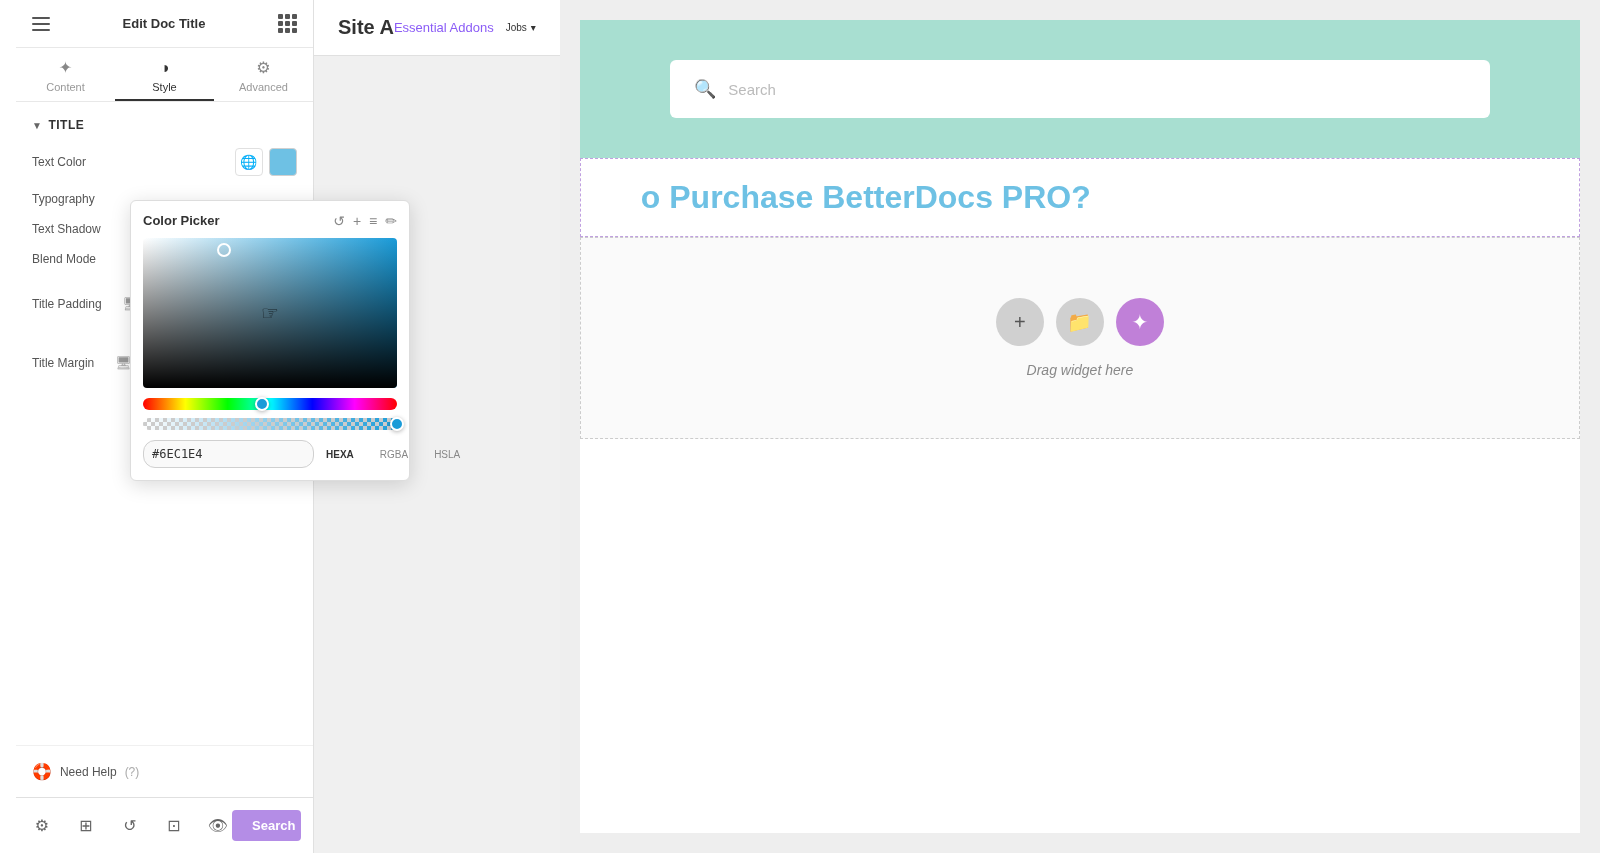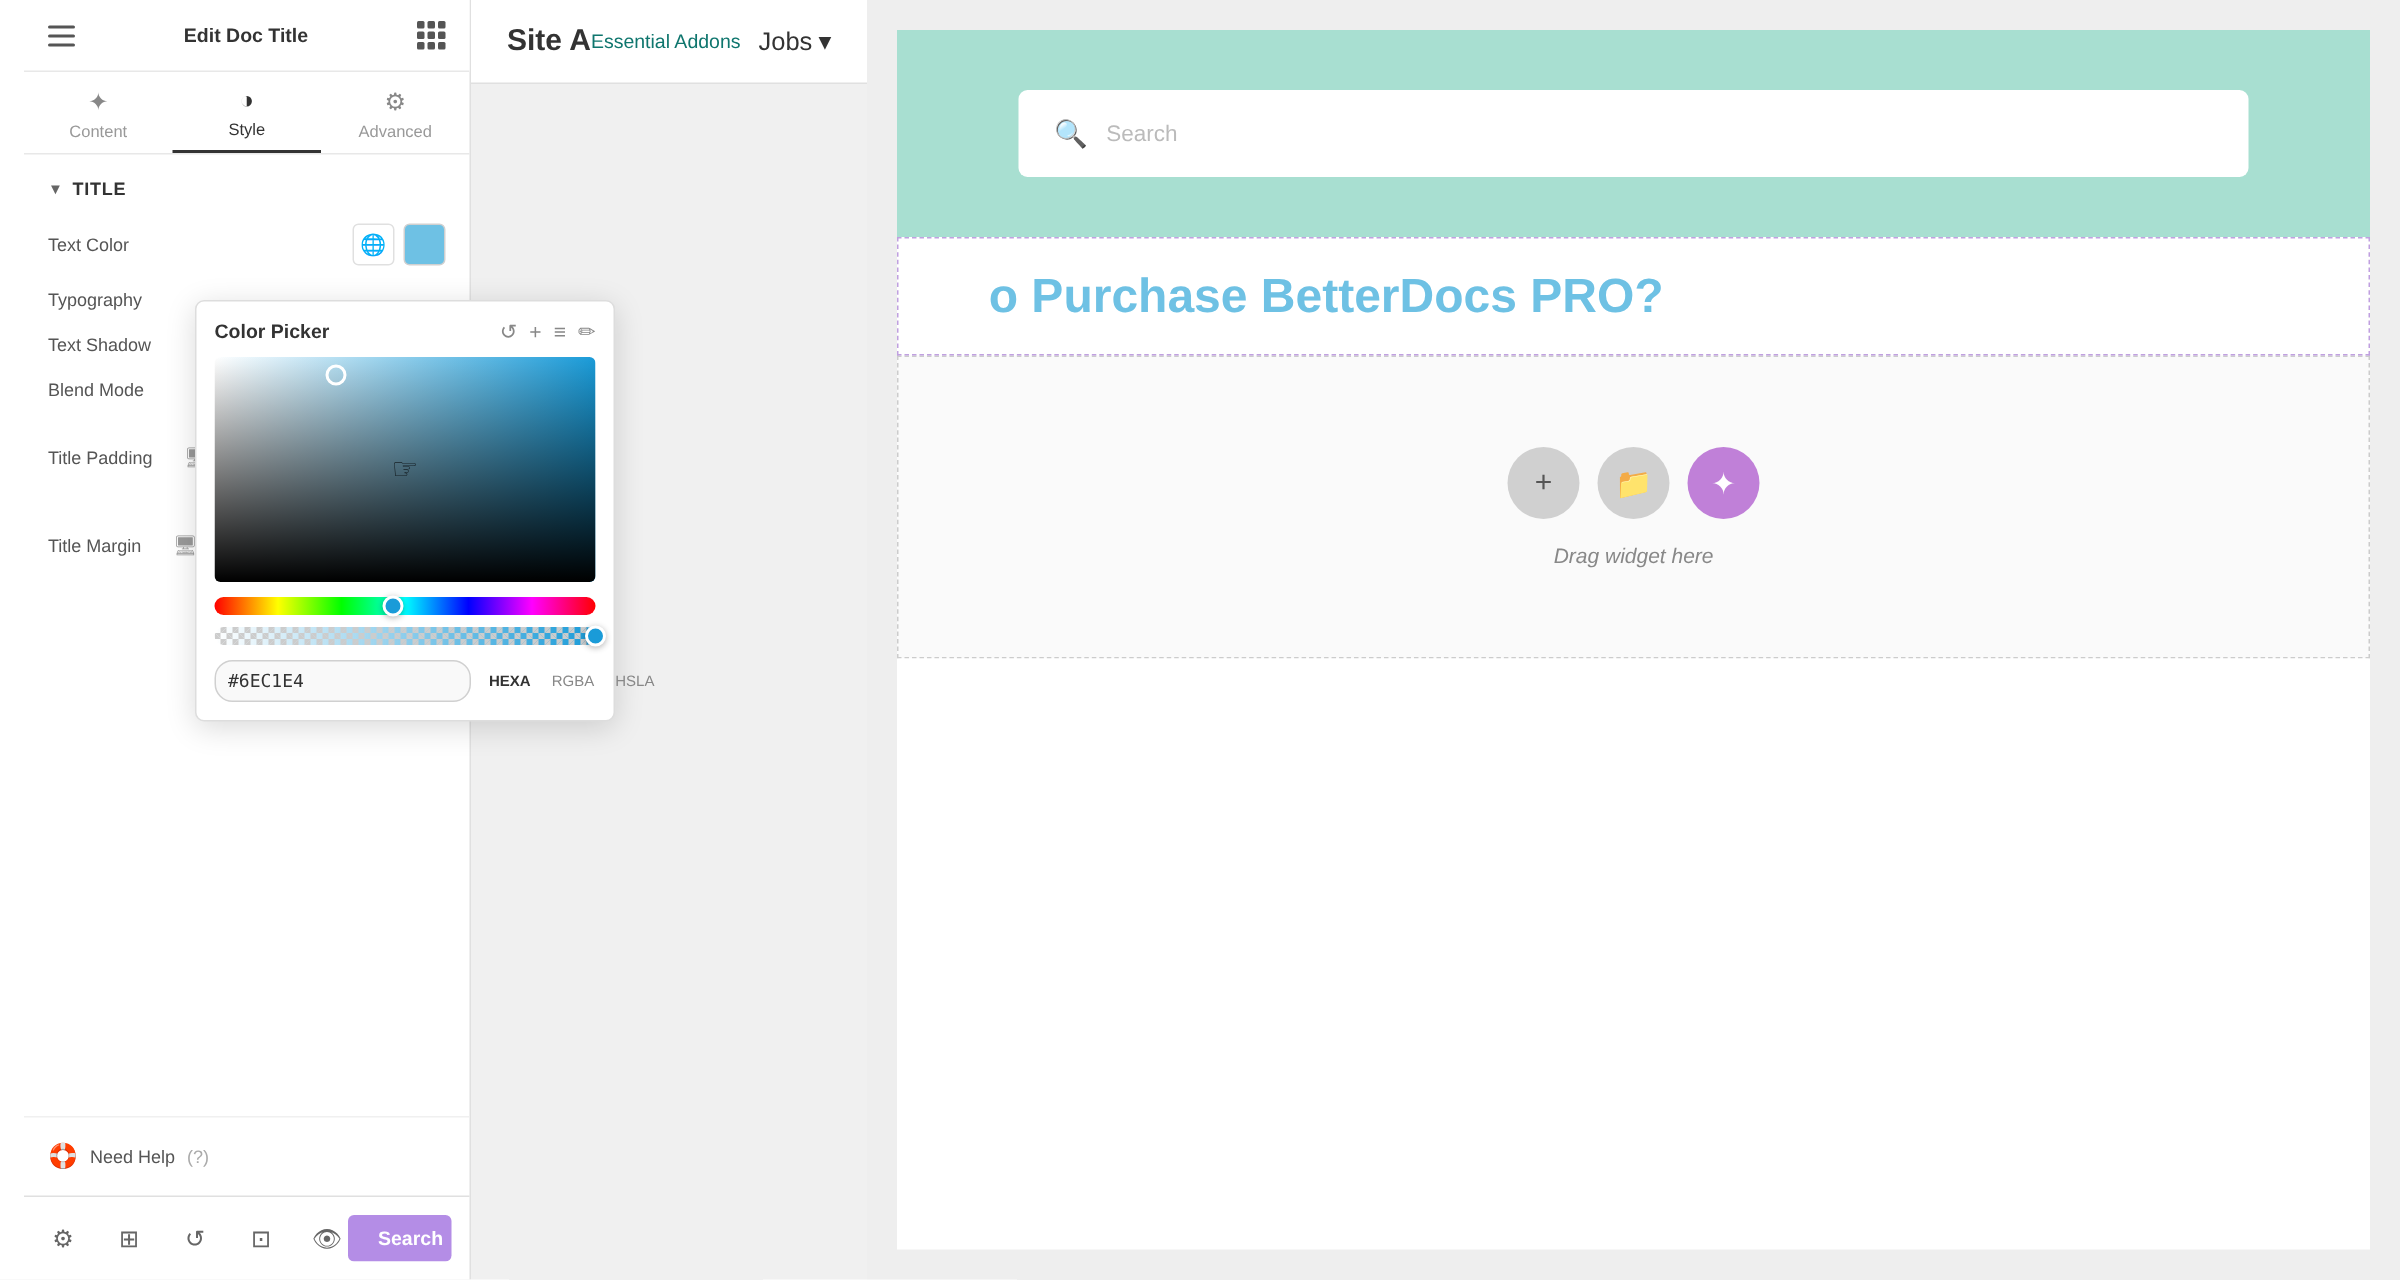--- a/index.html
+++ b/index.html
@@ -408,21 +408,21 @@
       color: #333;
       background: #f9f9f9;
       selection-color: #6EC1E4;
     }
     .cp-hex-input::selection {
       background: #6EC1E4;
       color: #fff;
     }
     .cp-format-btns {
       display: flex;
-      gap: 6px;
+      gap: 18px;
     }
     .cp-format-btn {
       font-size: 10px;
       color: #888;
       cursor: pointer;
       padding: 2px 4px;
       border-radius: 3px;
     }
     .cp-format-btn.active {
       color: #333;
@@ -454,30 +454,30 @@
     }
 
     .top-bar-right {
       display: flex;
       align-items: center;
       gap: 12px;
     }
 
     .essential-addons-link {
       font-size: 13px;
-      color: #0f766e;
+      color: #8b5cf6;
       text-decoration: none;
       cursor: pointer;
     }
 
     .jobs-dropdown {
       display: flex;
       align-items: center;
       gap: 4px;
-      font-size: 17px;
+      font-size: 10px;
       color: #333;
       cursor: pointer;
       font-weight: 500;
     }
 
     
     .canvas-area {
       flex: 1;
       overflow-y: auto;
       background: #eee;

